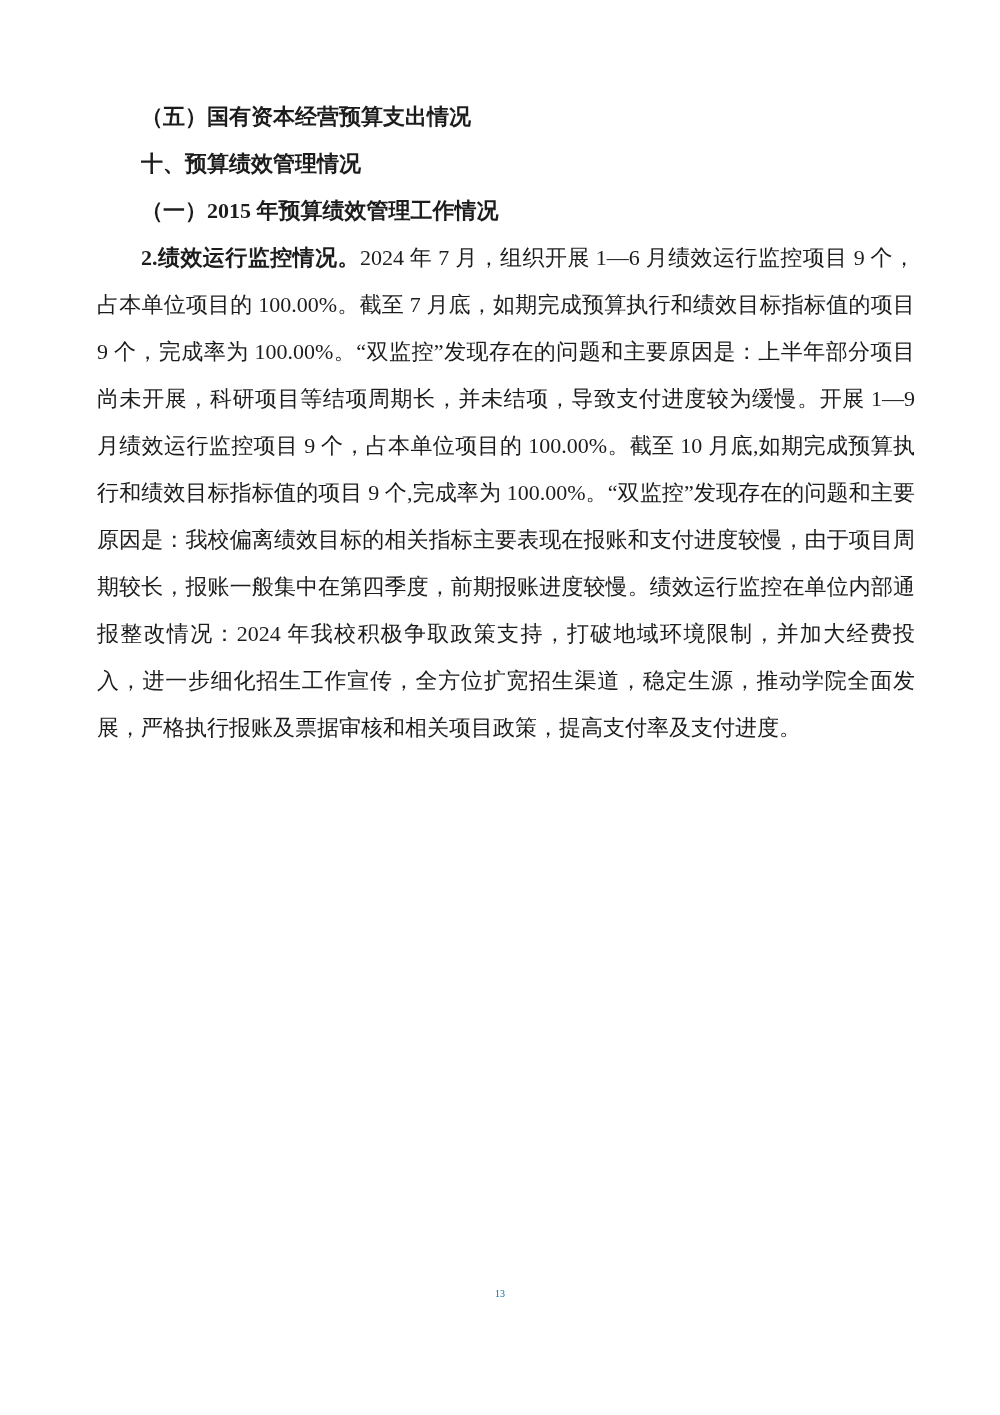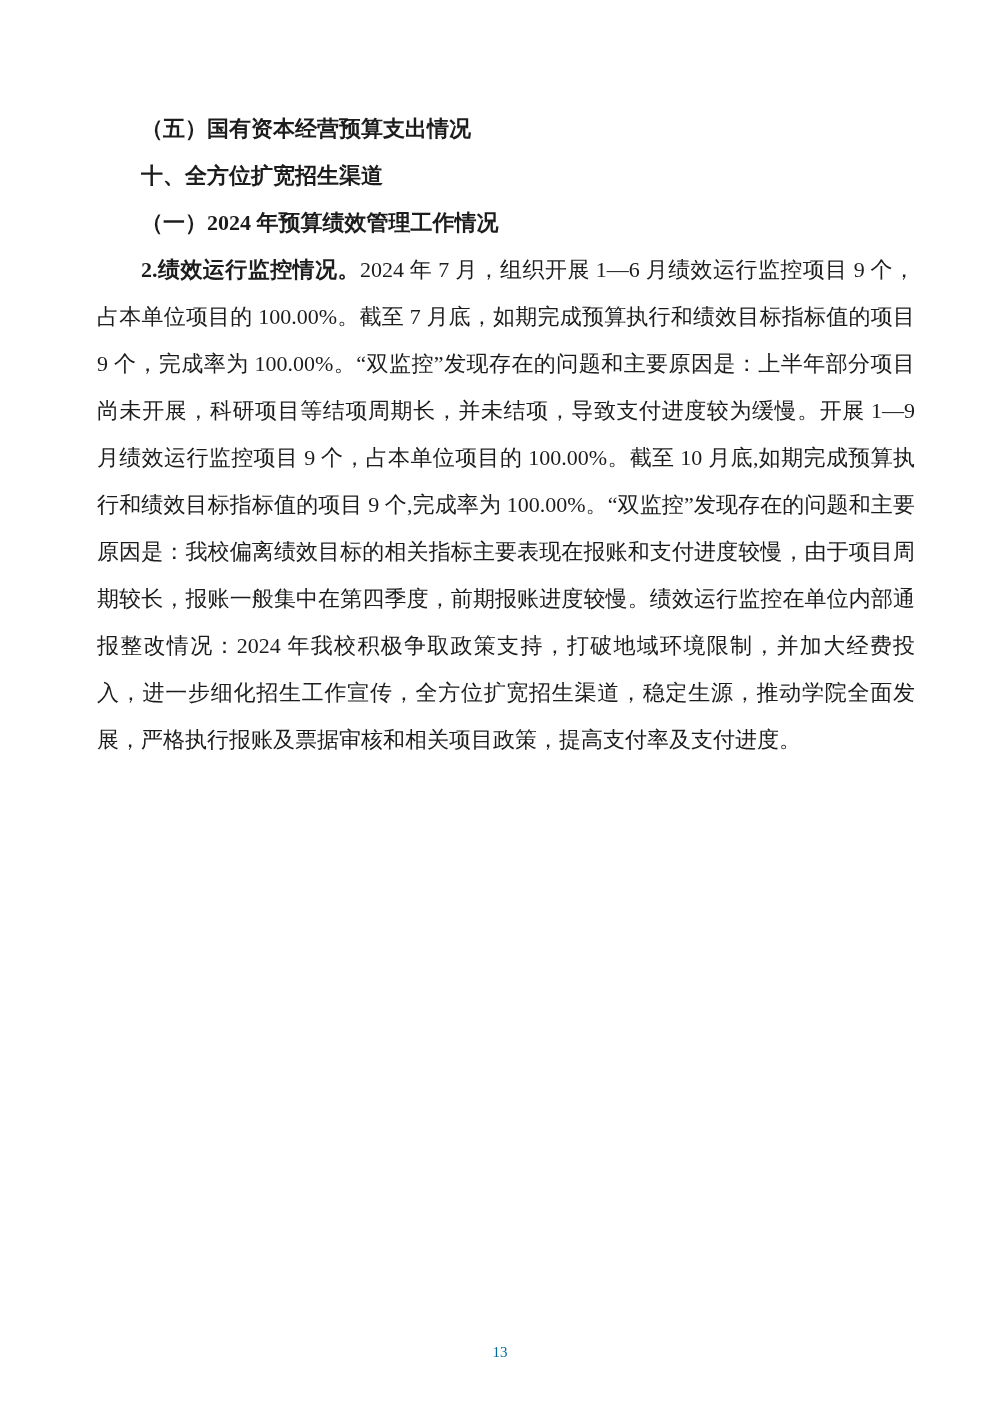--- a/index.html
+++ b/index.html
@@ -12,60 +12,60 @@
     width: 1000px;
     height: 1415px;
     background: #ffffff;
     font-family: "Liberation Serif", "DejaVu Serif", serif;
     color: #1c1c1c;
     overflow: hidden;
   }
   .content {
     position: absolute;
     left: 97px;
-    top: 105px;
+    top: 93px;
     width: 818px;
     font-size: 22px;
     line-height: 47px;
     text-align: justify;
   }
   .content p {
     margin: 0;
     padding: 0;
     text-indent: 2em;
   }
   .heading {
     font-weight: bold;
   }
   .lead {
     font-weight: bold;
   }
   .page-number {
     position: absolute;
     left: 0;
-    top: 1344px;
+    top: 1288px;
     width: 100%;
     text-align: center;
-    font-size: 15px;
+    font-size: 10px;
     color: #0369a1;
     font-family: "Liberation Serif", "DejaVu Serif", serif;
   }
 </style>
 </head>
 <body>
 
 <div class="page">
   <div class="content">
 
     <p class="heading">（五）国有资本经营预算支出情况</p>
 
 
-    <p class="heading">十、全方位扩宽招生渠道</p>
+    <p class="heading">十、预算绩效管理情况</p>
 
-    <p class="heading">（一）2024 年预算绩效管理工作情况</p>
+    <p class="heading">（一）2015 年预算绩效管理工作情况</p>
 
 
 
     <p><span class="lead">2.绩效运行监控情况。</span><span>2024 年 7 月，组织开展 1—6 月绩效运行监控项目 9 个，占本单位项目的 100.00%。截至 7 月底，如期完成预算执行和绩效目标指标值的项目 9 个，完成率为 100.00%。“双监控”发现存在的问题和主要原因是：上半年部分项目尚未开展，科研项目等结项周期长，并未结项，导致支付进度较为缓慢。开展 1—9 月绩效运行监控项目 9 个，占本单位项目的 100.00%。截至 10 月底,如期完成预算执行和绩效目标指标值的项目 9 个,完成率为 100.00%。“双监控”发现存在的问题和主要原因是：我校偏离绩效目标的相关指标主要表现在报账和支付进度较慢，由于项目周期较长，报账一般集中在第四季度，前期报账进度较慢。绩效运行监控在单位内部通报整改情况：2024 年我校积极争取政策支持，打破地域环境限制，并加大经费投入，进一步细化招生工作宣传，全方位扩宽招生渠道，稳定生源，推动学院全面发展，严格执行报账及票据审核和相关项目政策，提高支付率及支付进度。</span></p>
 
 
   </div>
 
   <div class="page-number">13</div>
 </div>

